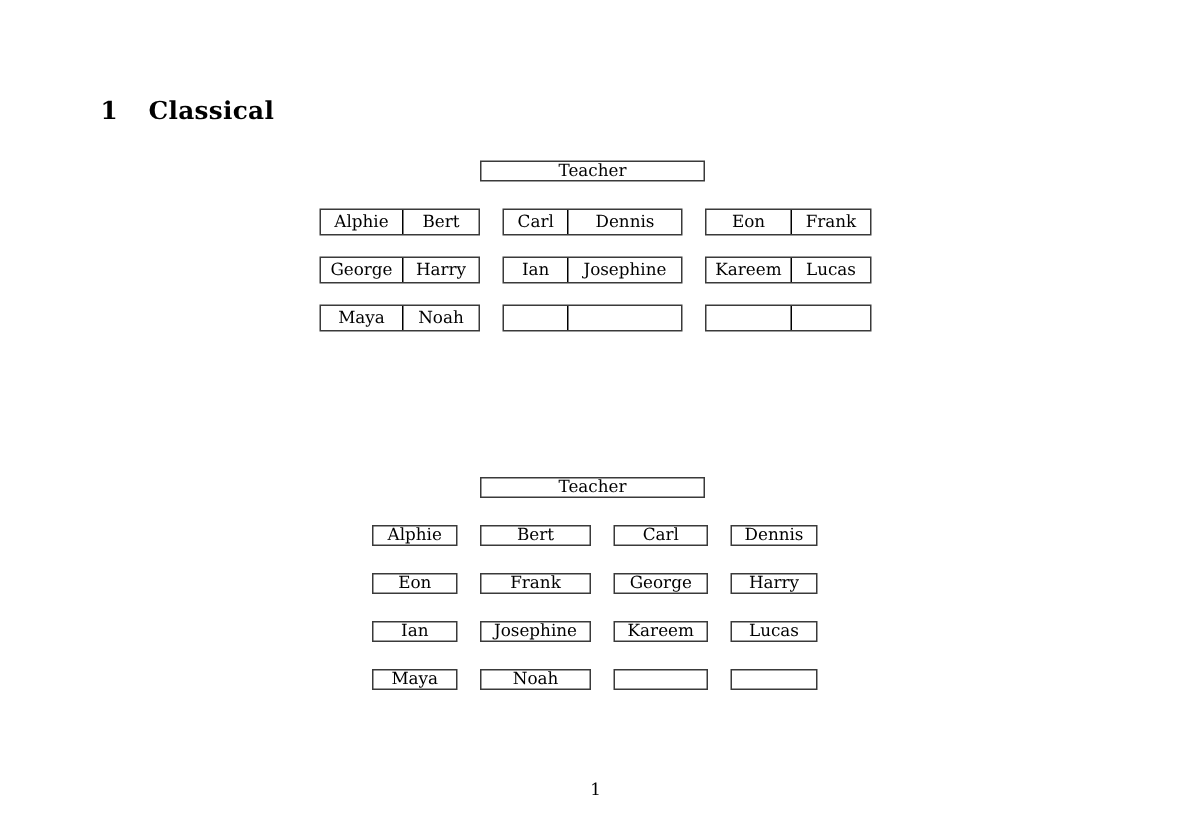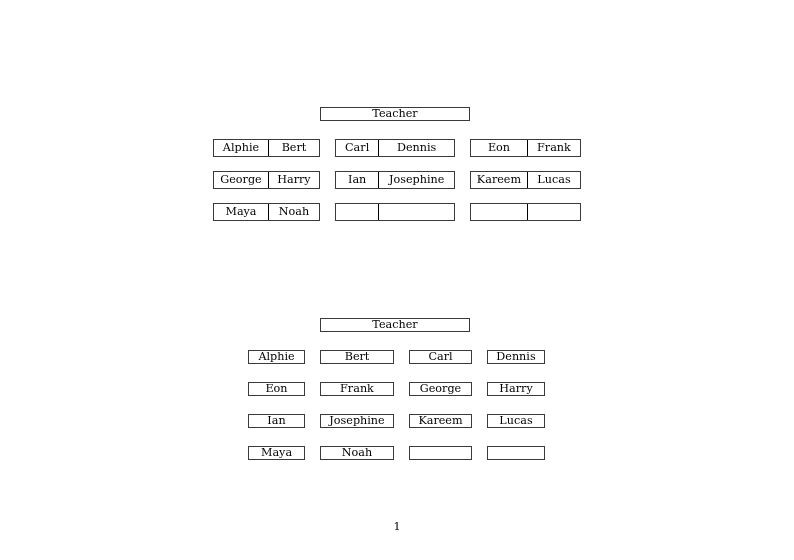--- a/index.html
+++ b/index.html
@@ -127,20 +127,23 @@
     text-align: center;
     font-size: 11.2px;
     color: #000;
   }
 </style>
 </head>
 <body>
 
 <div class="page">
 
+  <div class="section-heading" id="heading-classical">
+    <span class="sec-num">1</span><span class="sec-title">Classical</span>
+  </div>
 
   <div class="node-box teacher-box" id="teacher-classical">Teacher</div>
 
   <div class="pair-group grp-col-0 grp-row-0">
     <div class="pair-cell first">Alphie</div>
     <div class="pair-cell second">Bert</div>
   </div>
   <div class="pair-group grp-col-0 grp-row-1">
     <div class="pair-cell first">George</div>
     <div class="pair-cell second">Harry</div>

